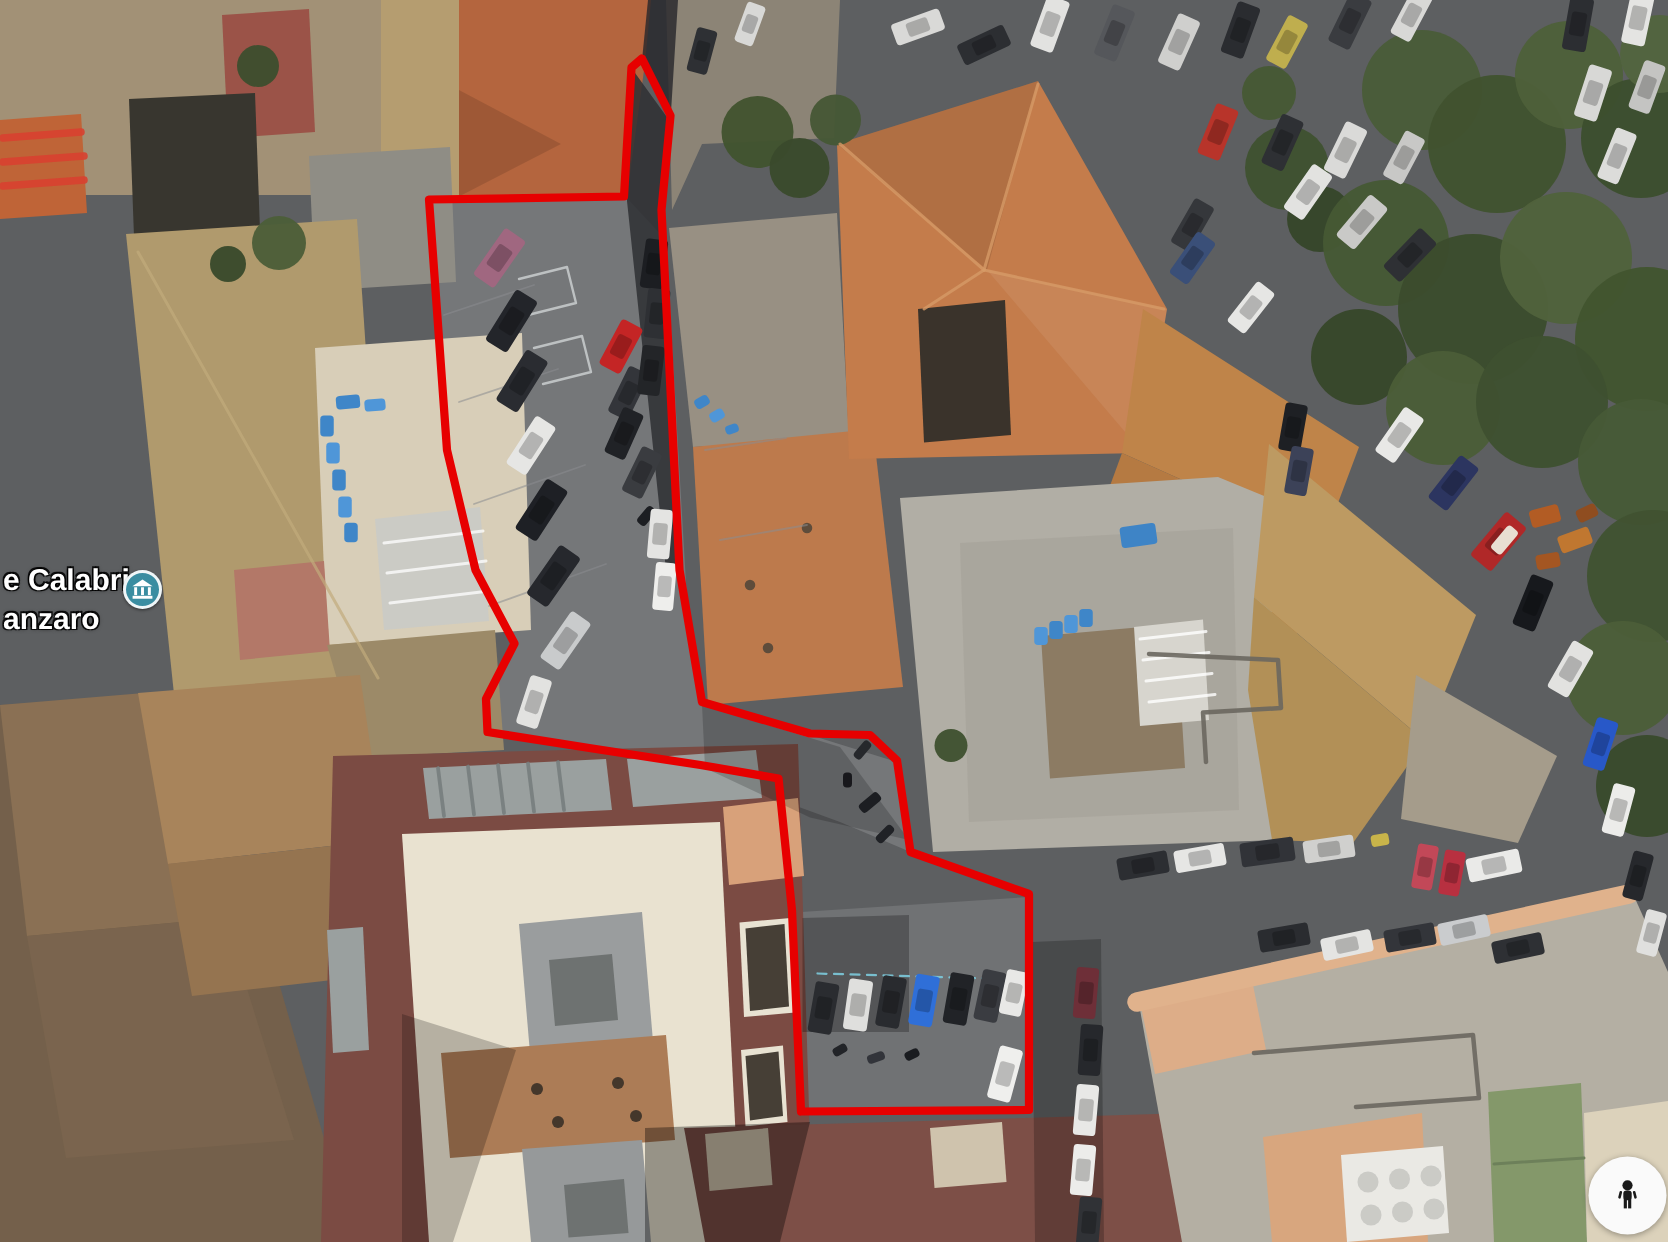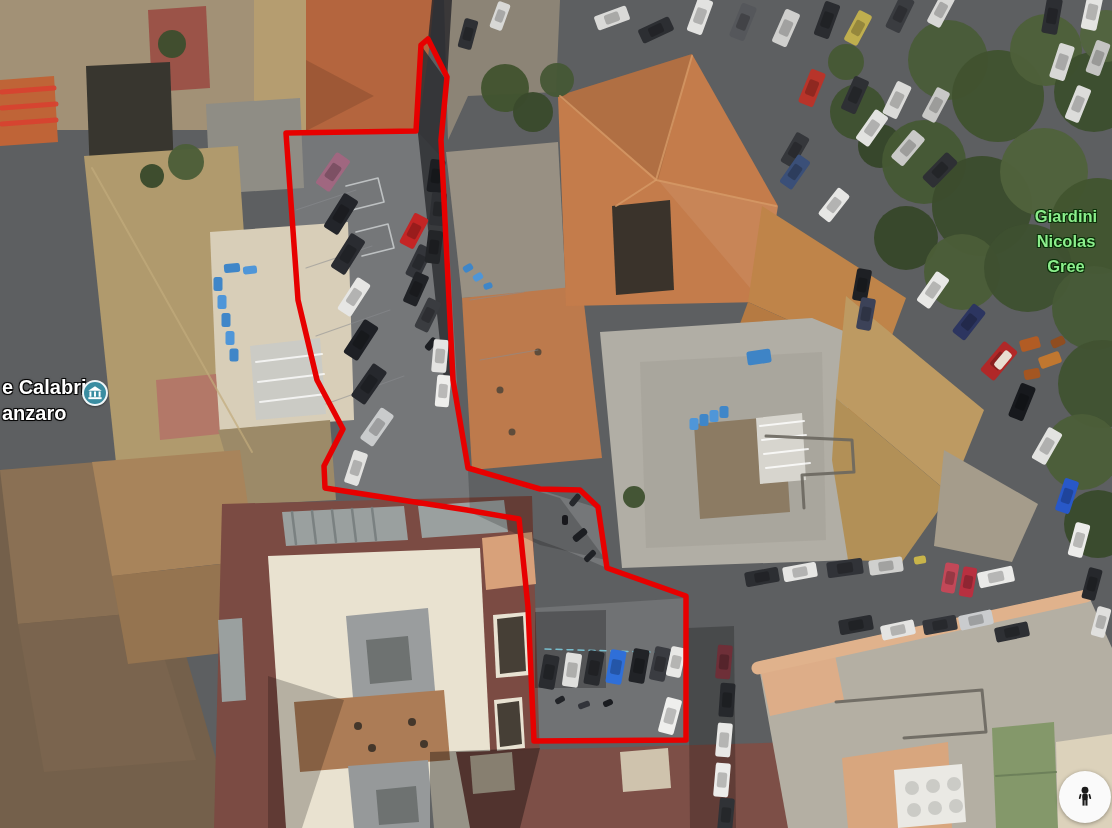--- a/index.html
+++ b/index.html
@@ -371,21 +371,20 @@
       <g fill="#ffffff">
         <polygon points="12,3 3,9 21,9"></polygon>
         <rect x="4.6" y="10" width="2.6" height="7"></rect>
         <rect x="10.7" y="10" width="2.6" height="7"></rect>
         <rect x="16.8" y="10" width="2.6" height="7"></rect>
         <rect x="3.2" y="17.6" width="17.6" height="2.6"></rect>
       </g>
     </svg>
   </div>
 
-  <div class="map-label" id="park-label"><span>Giardini</span><br><span>Nicolas Gree</span></div>
 
   <div id="pegman-control">
     <svg width="26" height="26" viewBox="0 0 26 26">
       <g fill="#1a1a1a">
         <circle cx="13" cy="6.2" r="3.4"></circle>
         <rect x="10.2" y="9.6" width="5.6" height="6.6" rx="2.2"></rect>
         <rect x="10.5" y="15" width="2.1" height="6.6"></rect>
         <rect x="13.4" y="15" width="2.1" height="6.6"></rect>
         <rect x="7.9" y="10" width="1.7" height="5.2" rx="0.8" transform="rotate(14 8.7 10)"></rect>
         <rect x="16.4" y="10" width="1.7" height="5.2" rx="0.8" transform="rotate(-14 17.3 10)"></rect>

